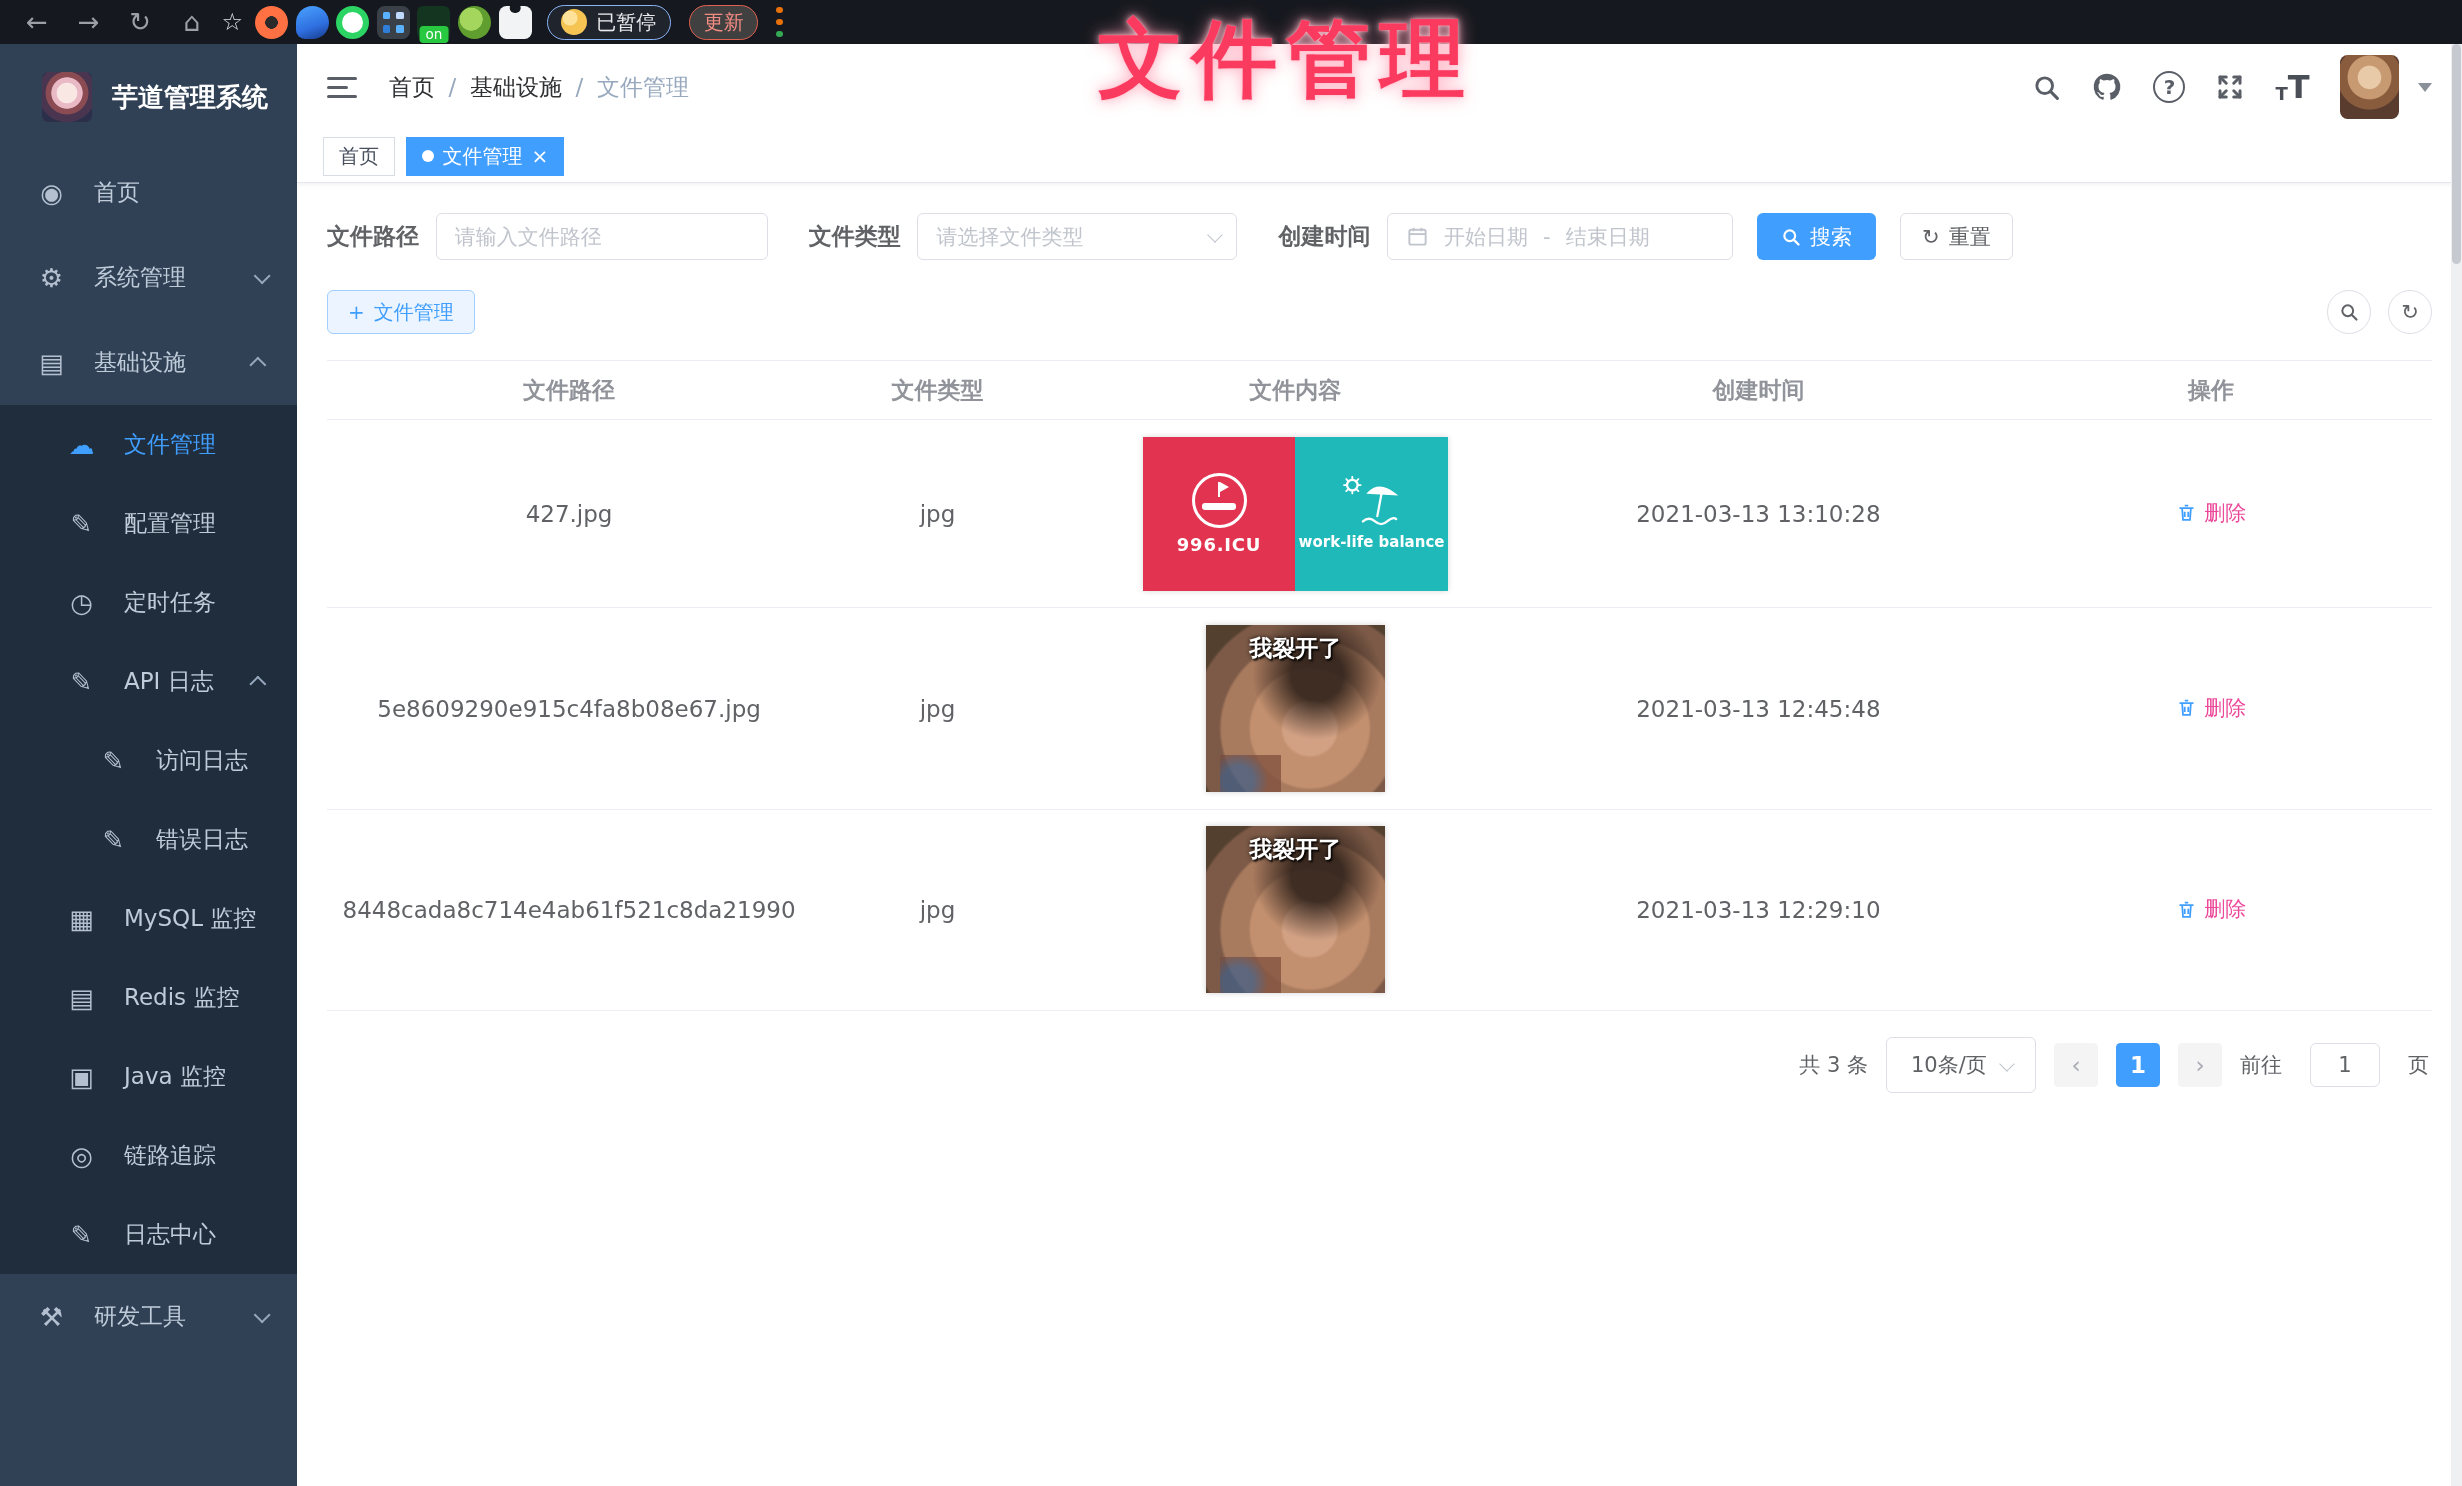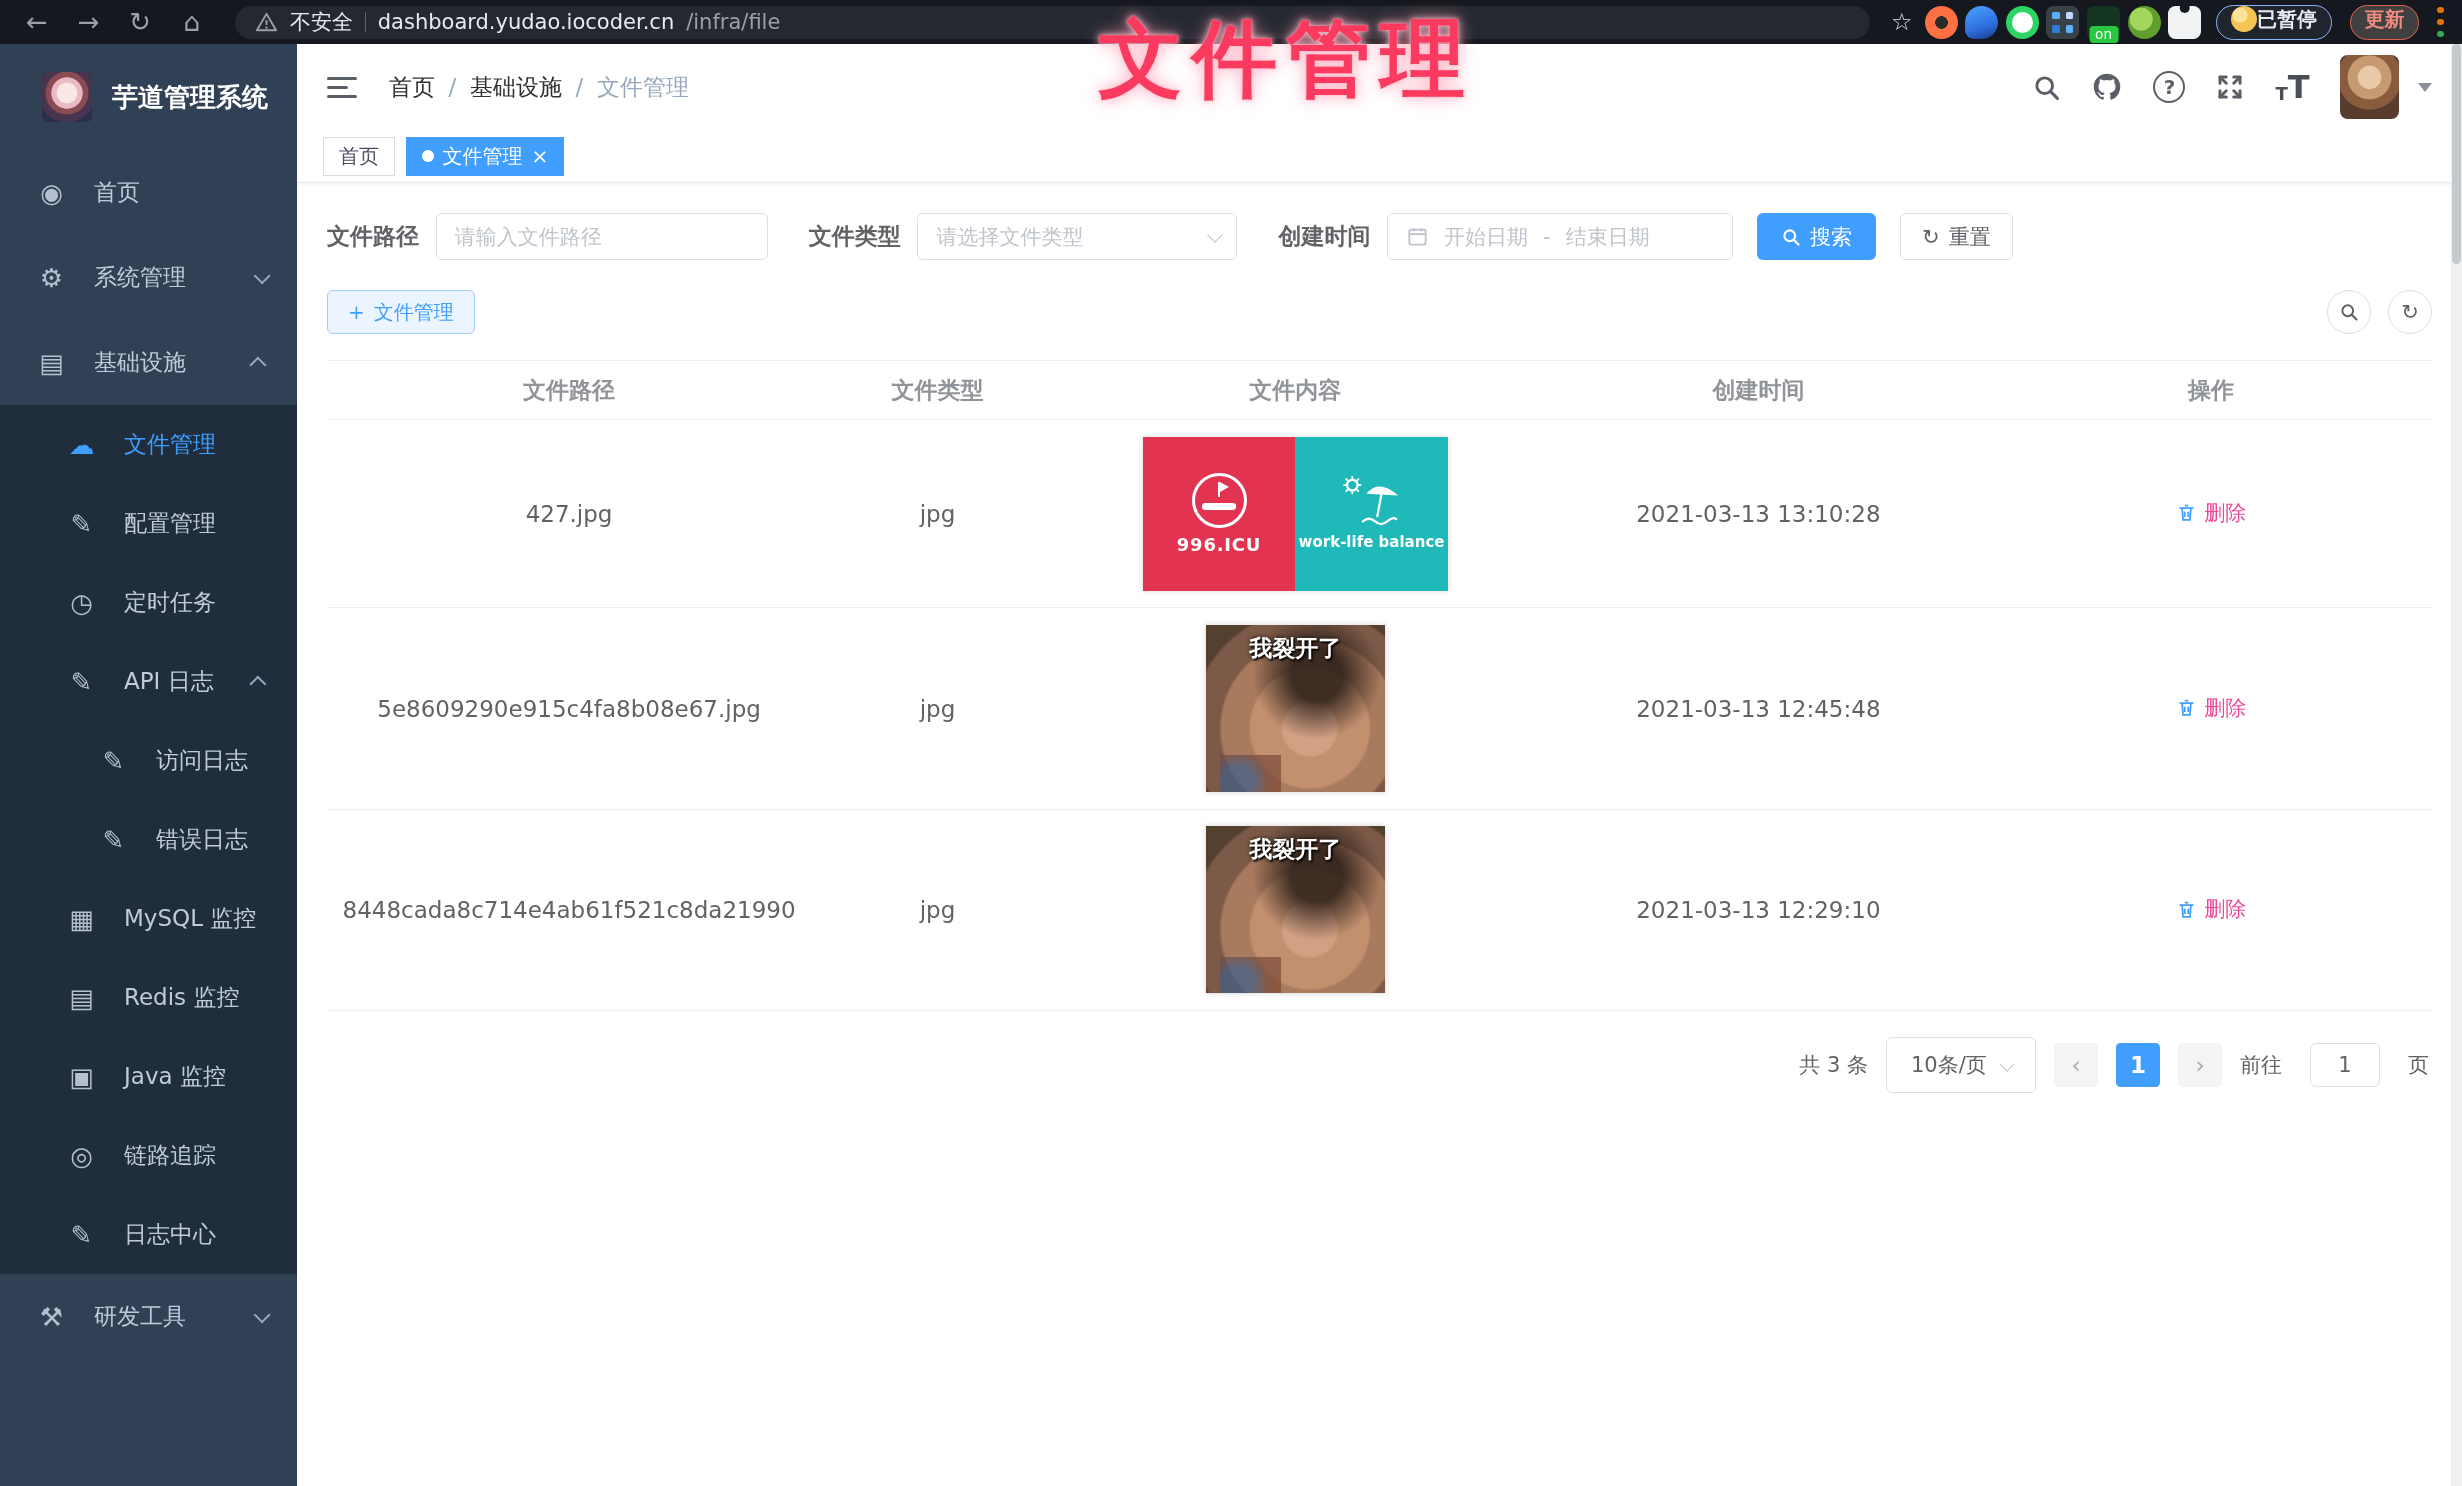--- a/index.html
+++ b/index.html
@@ -22,21 +22,21 @@
   .ext-greenring { border-radius:50%; background:#fff; border:6px solid #2bd463; }
   .ext-grid { background:#3a4048; }
   .ext-grid i { width:7.6px; height:7.6px; background:#5ab1ff; border-radius:1.5px; position:absolute; }
   .ext-grid i:nth-child(1){ left:6px; top:6px; } .ext-grid i:nth-child(2){ right:6px; top:6px; background:#bfd9ff; }
   .ext-grid i:nth-child(3){ left:6px; bottom:6px; background:#2f7fd8; } .ext-grid i:nth-child(4){ right:6px; bottom:6px; }
   .ext-on { background:#14351f; border-radius:6px; }
   .onbadge { position:absolute; bottom:-4.5px; left:50%; transform:translateX(-50%); background:#28c940; color:#fff; font-size:13.6px; line-height:16.7px; padding:0 6px; border-radius:3.8px; }
   .ext-leaf { background:radial-gradient(circle at 40% 40%, #a4d65e 0 40%, #5f9e2f 42% 100%); border-radius:50%; }
   .ext-puzzle { background:#f1f3f4; border-radius:7.6px; }
   .ext-puzzle::after { content:""; width:10.6px; height:10.6px; background:#15181e; border-radius:50%; position:absolute; top:-3px; left:50%; transform:translateX(-50%); }
-  .pill { height:35px; border-radius:17.4px; display:flex; align-items:flex-start; padding:0 13.6px; flex-shrink:0;font-weight:bold; }
+  .pill { height:35px; border-radius:17.4px; display:flex; align-items:center; gap:9px; padding:0 13.6px; flex-shrink:0; }
   .pill-paused { border:1.5px solid #8ab4f8; background:#20242c; margin-left:7.6px; }
   .pav { width:26px; height:26px; border-radius:50%; background:radial-gradient(circle at 35% 35%, #ffe29a 0 30%, #f6c453 32% 75%, #d89a2b 100%); }
   .ptext { color:#e8eaed; font-size:20px; white-space:nowrap; }
   .pill-update { border:1.5px solid #e0614f; background:#404040; margin-left:10.6px; }
   .utext { color:#f28b82; font-size:20px; white-space:nowrap; }
   .cdots { display:flex; flex-direction:column; gap:5.3px; margin-left:10.6px; margin-right:3px; flex-shrink:0; }
   .cdots i { width:6.8px; height:6.8px; border-radius:50%; }
   .cdots i:nth-child(1){ background:#e8710a; } .cdots i:nth-child(2){ background:#e8710a; } .cdots i:nth-child(3){ background:#34a853; }
 
   
@@ -155,31 +155,20 @@
 </style>
 </head>
 <body>
 
 <div class="bbar">
   <span class="bicon">←</span>
   <span class="bicon">→</span>
   <span class="bicon">↻</span>
   <span class="bicon">⌂</span>
 
-  <div class="urlpill">
-    <svg class="warnsvg" width="23" height="23" viewBox="0 0 24 24">
-      <path d="M12 3 L22 20 H2 Z" fill="none" stroke="#9aa0a6" stroke-width="2" stroke-linejoin="round"></path>
-      <line x1="12" y1="9.5" x2="12" y2="14.5" stroke="#9aa0a6" stroke-width="2"></line>
-      <circle cx="12" cy="17.5" r="1.2" fill="#9aa0a6"></circle>
-    </svg>
-    <span class="sec">不安全</span>
-    <span class="urlsep"></span>
-    <span class="host">dashboard.yudao.iocoder.cn</span>
-    <span class="upath">/infra/file</span>
-  </div>
 
   <span class="bstar">☆</span>
   <div class="ext ext-orange"></div>
   <div class="ext ext-pin"></div>
   <div class="ext ext-greenring"></div>
   <div class="ext ext-grid">
       <i></i>
       <i></i>
       <i></i>
       <i></i>

